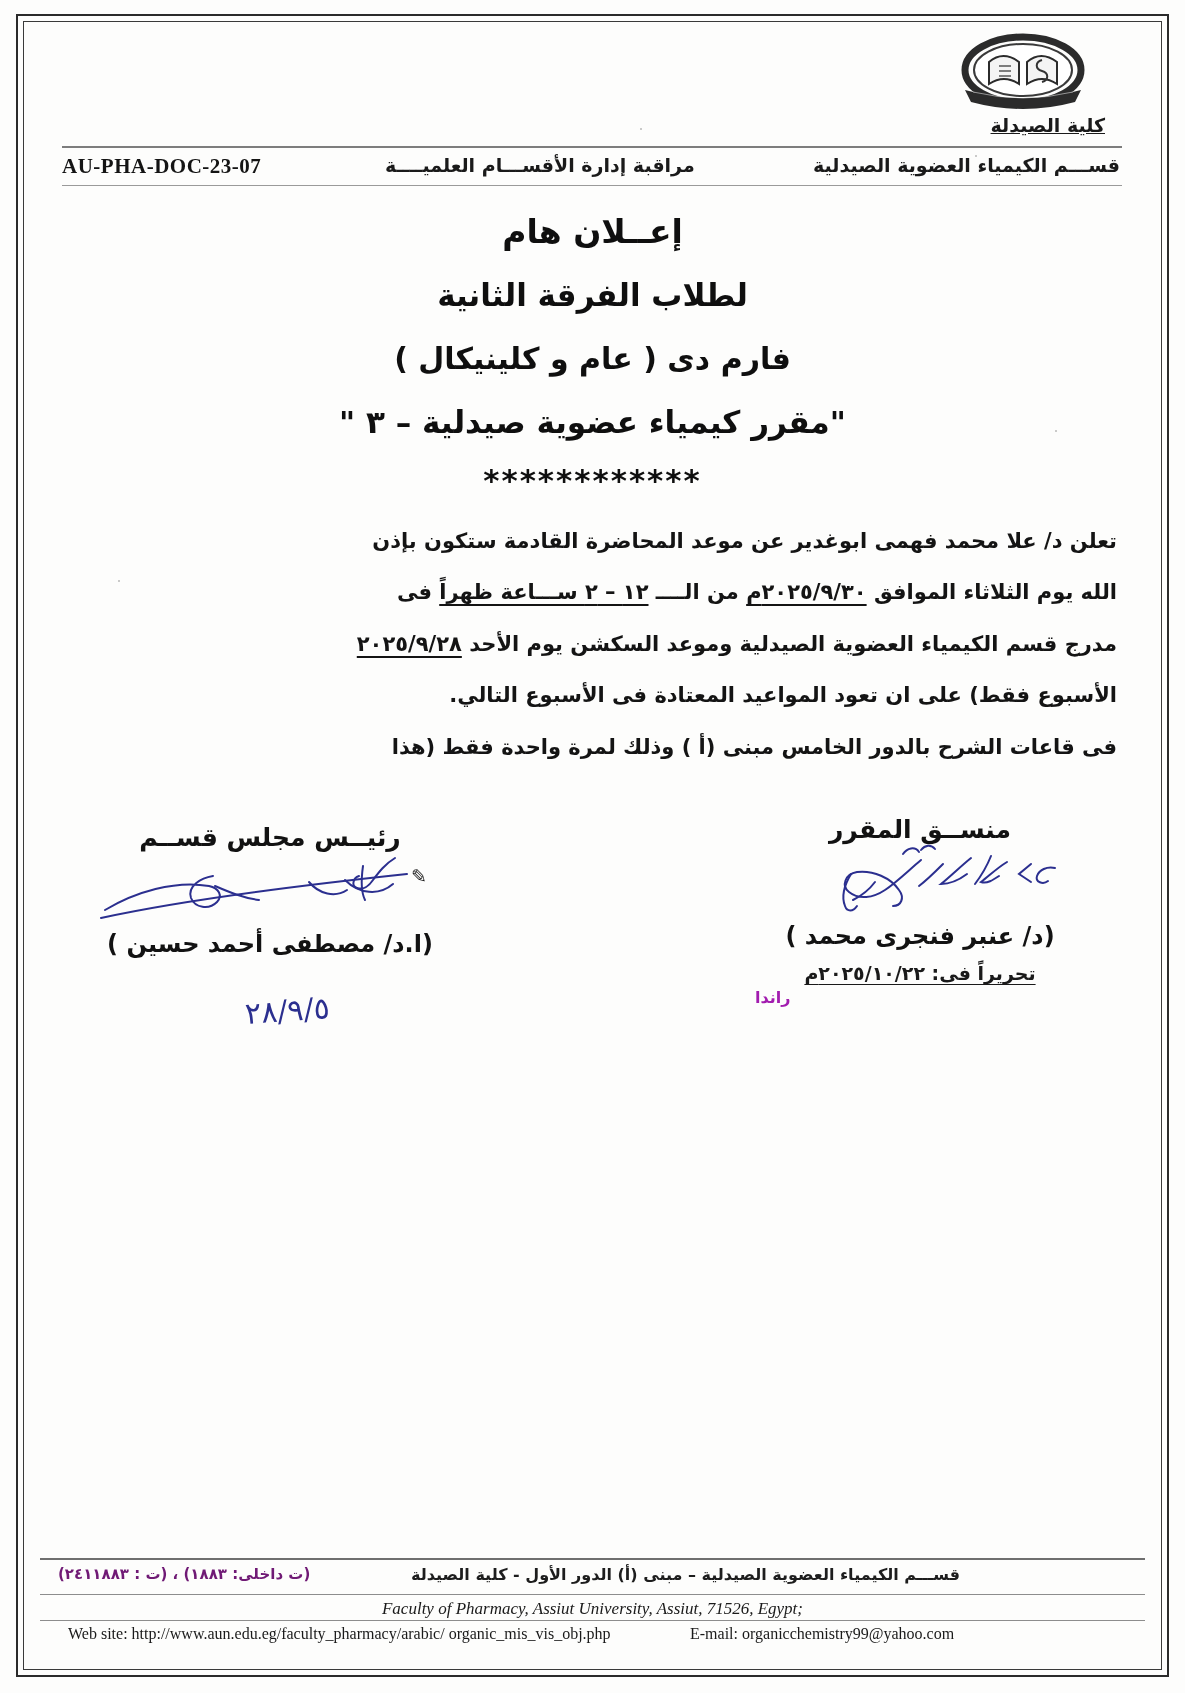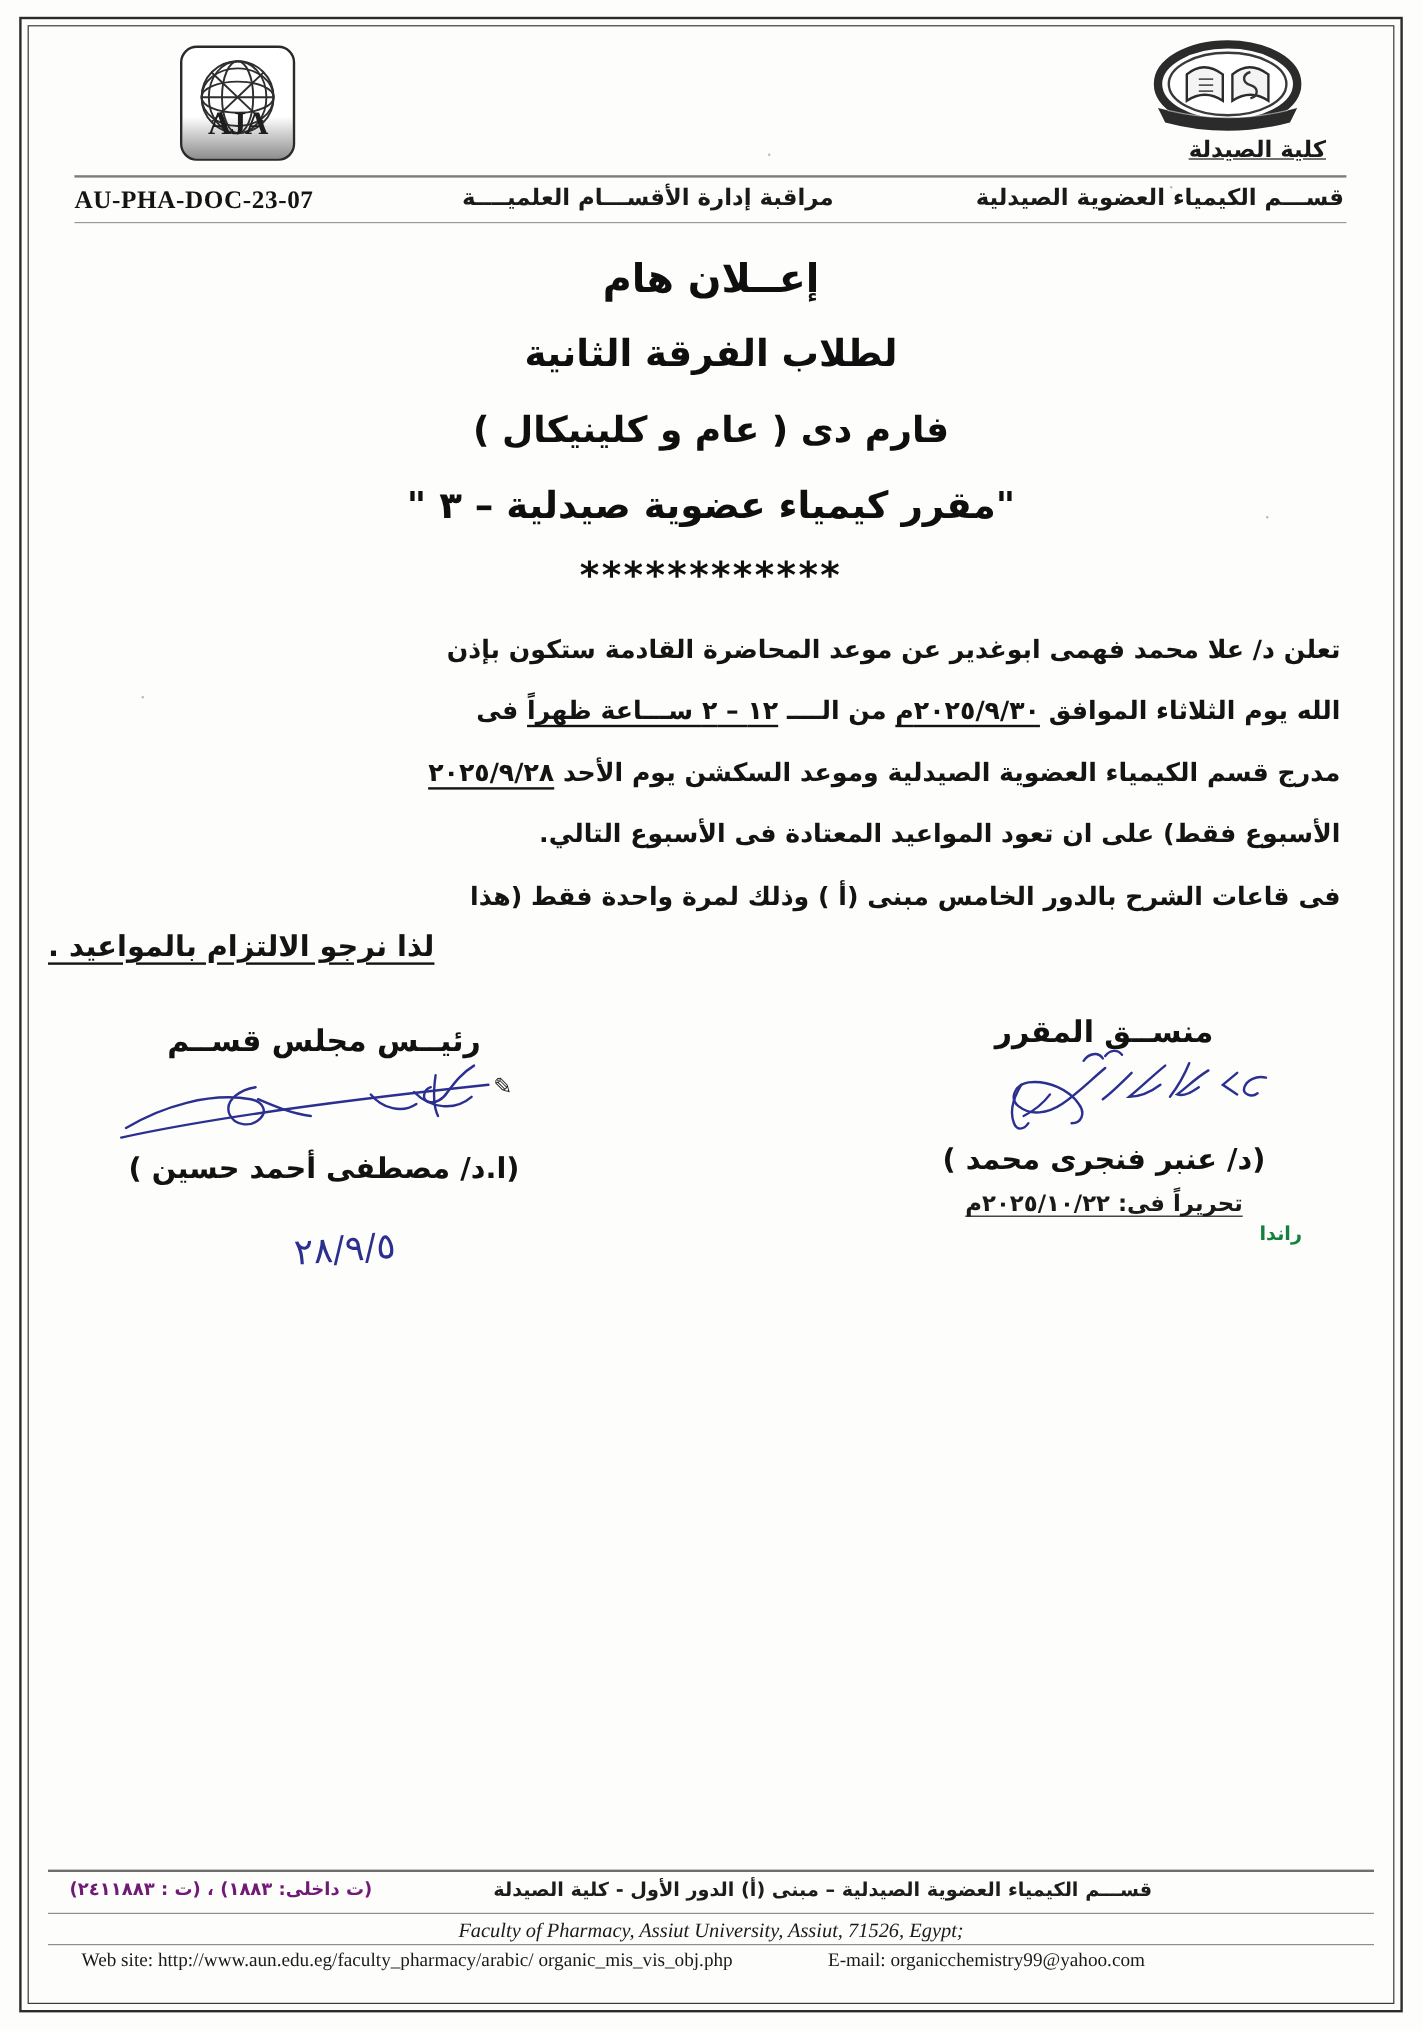--- a/index.html
+++ b/index.html
@@ -228,22 +228,22 @@
     font-weight: bold;
     color: #1a1a1a;
     direction: rtl;
     text-align: center;
   }
   .sig-date .u2 { text-decoration: underline; text-underline-offset: 4px; }
   .sig-sub {
     margin-top: 4px;
     font-size: 16px;
     font-weight: bold;
-    color: #15803d;
-    text-align: right;
+    color: #a21caf;
+    text-align: left;
   }
   .hand-date {
     position: absolute;
     left: 150px;
     top: 170px;
     font-family: "DejaVu Serif", serif;
     font-size: 30px;
     color: #2b2f8f;
     transform: rotate(-4deg);
     letter-spacing: 2px;
@@ -338,35 +338,20 @@
   <div class="speck" style="left:640px; top:128px;"></div>
   <div class="speck" style="left:975px; top:155px;"></div>
   <div class="speck" style="left:118px; top:580px;"></div>
   <div class="speck" style="left:640px; top:590px;"></div>
   <div class="speck" style="left:1055px; top:430px;"></div>
 
   <div class="content">
 
     <div class="header">
 
-      <div class="logo-aja">
-        <svg width="92" height="92" viewBox="0 0 92 92" aria-hidden="true">
-          <g stroke="#2e2e2e" stroke-width="1.6" fill="none">
-            <circle cx="46" cy="41" r="30"></circle>
-            <ellipse cx="46" cy="41" rx="13" ry="30"></ellipse>
-            <ellipse cx="46" cy="41" rx="24" ry="30"></ellipse>
-            <ellipse cx="46" cy="41" rx="30" ry="13"></ellipse>
-            <ellipse cx="46" cy="41" rx="30" ry="24"></ellipse>
-            <line x1="16" y1="41" x2="76" y2="41"></line>
-            <line x1="24" y1="20" x2="68" y2="62"></line>
-            <line x1="24" y1="62" x2="68" y2="20"></line>
-          </g>
-        </svg>
-        <div class="aja-text">AJA</div>
-      </div>
 
       <div class="emblem">
         <svg width="128" height="82" viewBox="0 0 128 82" aria-hidden="true">
           <ellipse cx="64" cy="38" rx="58" ry="33" fill="none" stroke="#2b2b2b" stroke-width="7"></ellipse>
           <ellipse cx="64" cy="38" rx="49" ry="26" fill="#ffffff" stroke="#3a3a3a" stroke-width="2"></ellipse>
           <path d="M30 30 q14 -12 30 0 v22 q-15 -10 -30 0 z" fill="#f4f4f4" stroke="#2b2b2b" stroke-width="2"></path>
           <path d="M68 30 q14 -12 30 0 v22 q-15 -10 -30 0 z" fill="#f4f4f4" stroke="#2b2b2b" stroke-width="2"></path>
           <path d="M40 34 h12 M40 39 h12 M40 44 h12" stroke="#555" stroke-width="1.4"></path>
           <path d="M83 28 c-7 2 -7 9 0 11 c7 2 7 9 0 11" stroke="#333" stroke-width="2" fill="none"></path>
           <path d="M6 58 q58 16 116 0 l-6 12 q-52 14 -104 0 z" fill="#2b2b2b"></path>
@@ -396,23 +381,20 @@
       <div>
         <span>الله يوم الثلاثاء الموافق </span><span class="u">٢٠٢٥/٩/٣٠م</span><span> من الــــ </span><span class="u">١٢ – ٢ ســـاعة  ظهراً</span><span> فى</span>
       </div>
       <div>
         <span>مدرج قسم الكيمياء العضوية الصيدلية وموعد السكشن يوم الأحد  </span><span class="u">٢٠٢٥/٩/٢٨</span>
       </div>
       <div>الأسبوع فقط) على ان تعود المواعيد المعتادة فى الأسبوع التالي.</div>
       <div>فى قاعات الشرح بالدور الخامس مبنى (أ ) وذلك لمرة واحدة فقط (هذا</div>
     </div>
 
-    <div class="closing">
-      <span>لذا نرجو الالتزام بالمواعيد .</span>
-    </div>
 
     <div class="sigs">
 
       <div class="sig-col sig-right">
         <div class="sig-role">منســق المقرر</div>
         <div class="sig-ink">
           <svg width="330" height="78" viewBox="0 0 330 78" aria-hidden="true">
             <g fill="none" stroke="#2b2f8f" stroke-width="2" stroke-linecap="round">
               <path d="M300 24 c-8 -2 -16 2 -18 8 c-2 6 6 9 11 5"></path>
               <path d="M276 20 l-12 10 l12 8"></path>

